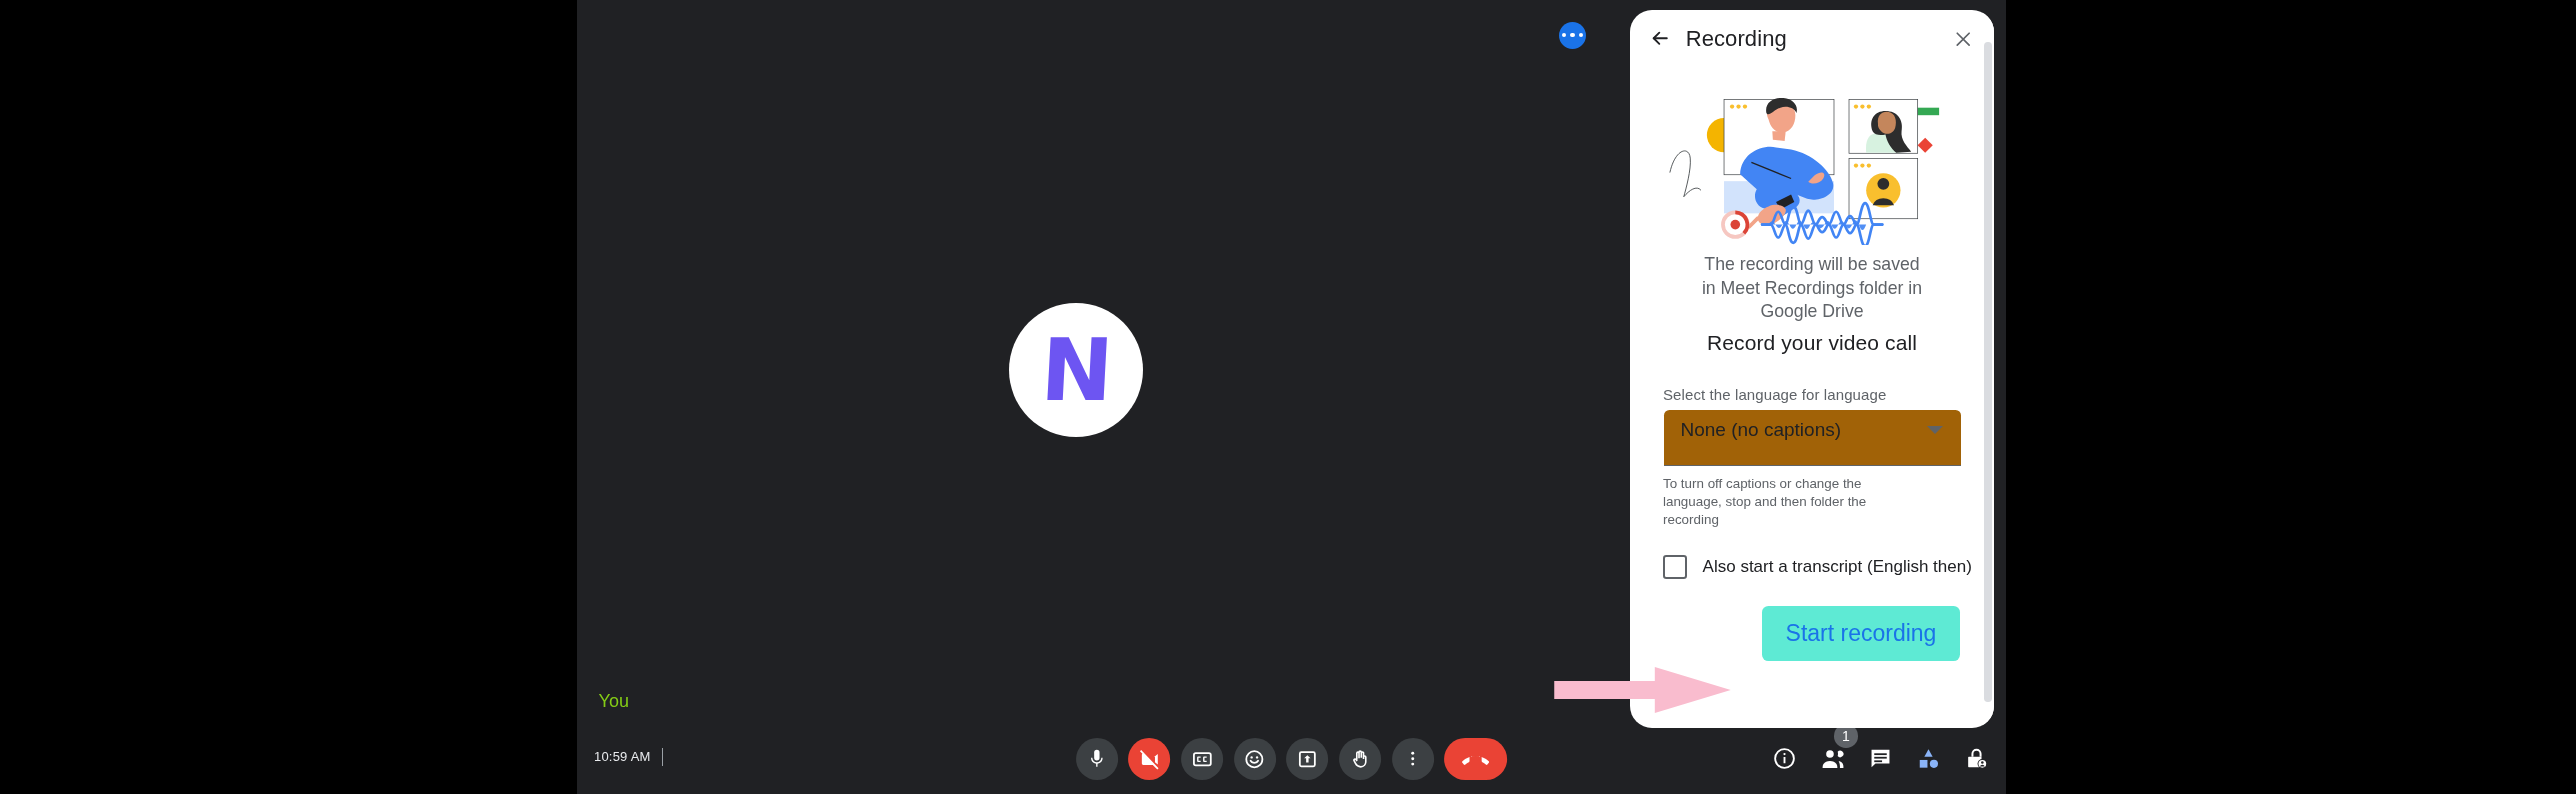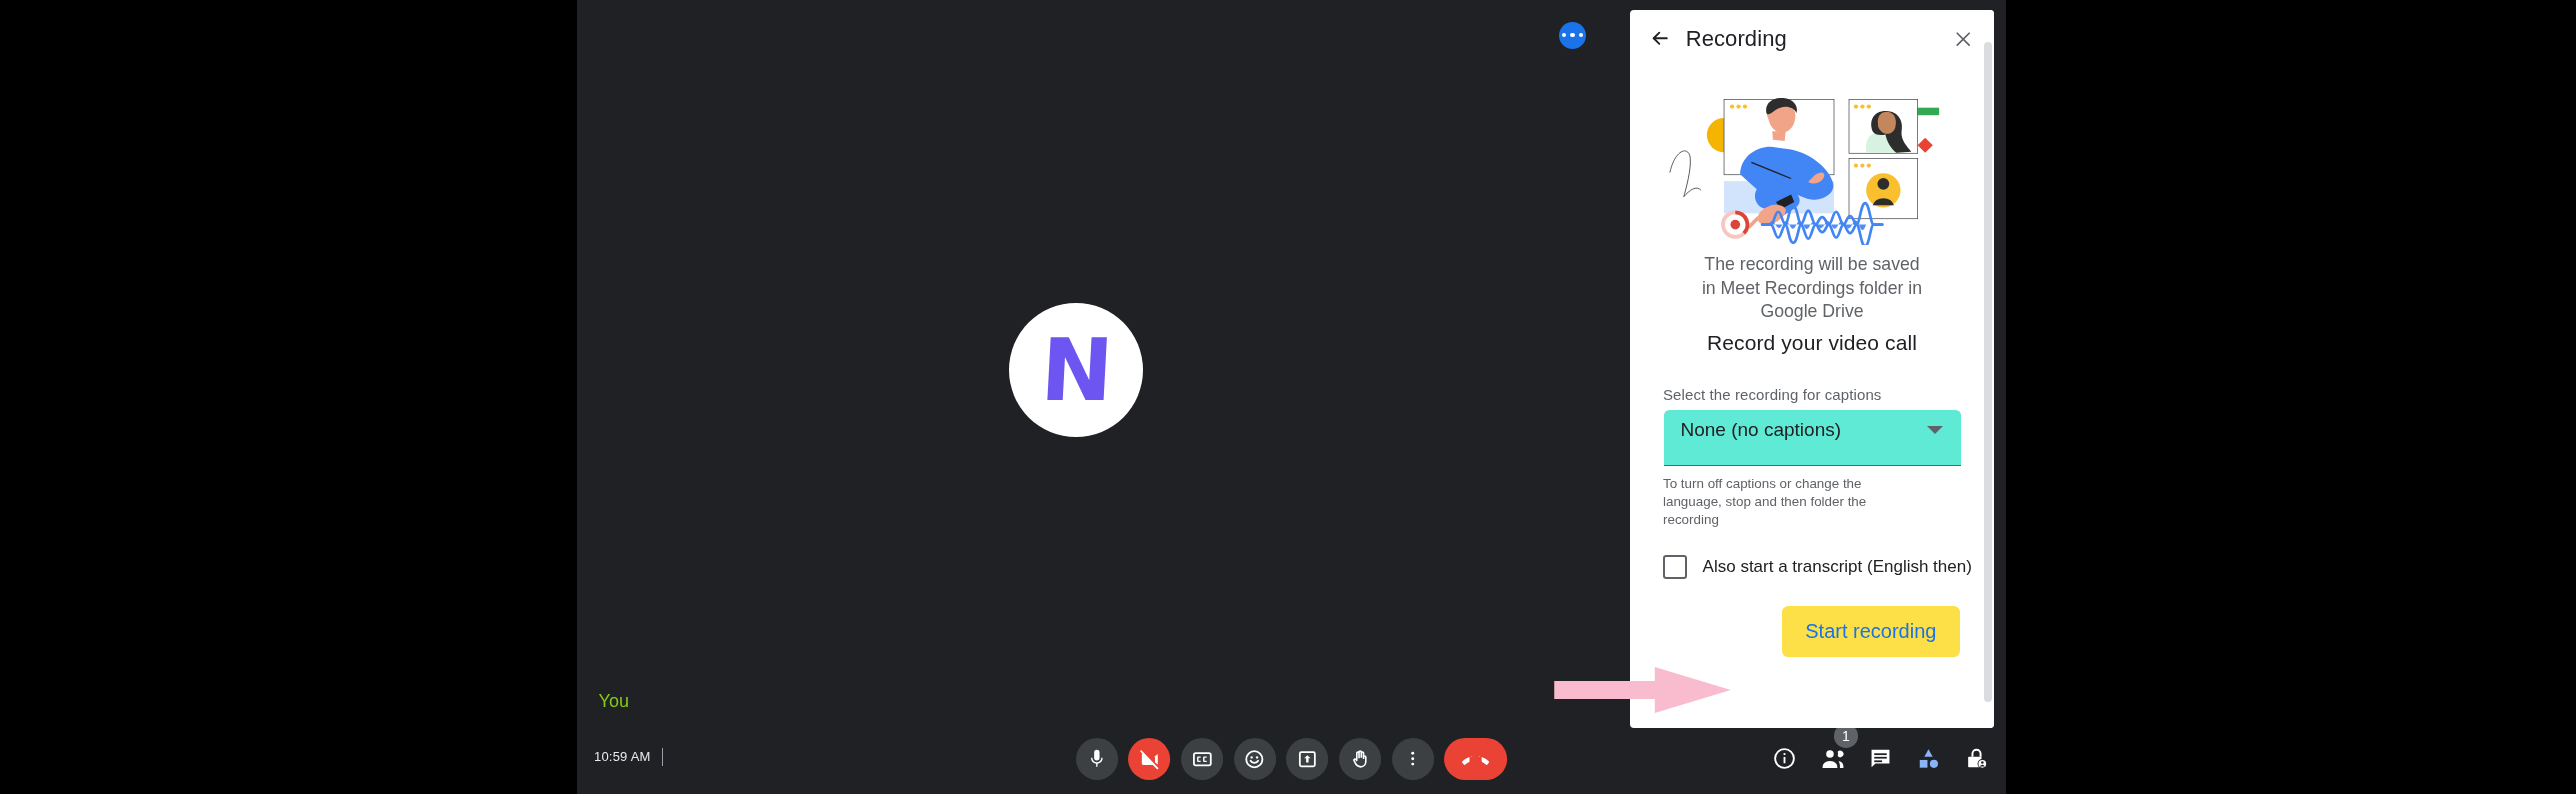--- a/index.html
+++ b/index.html
@@ -62,21 +62,21 @@
   
   #more-bubble{
     position:absolute;left:982px;top:21.5px;width:27px;height:27px;border-radius:50%;
     background:#1a73e8;display:flex;align-items:center;justify-content:center;gap:3.8px;
   }
   #more-bubble i{width:4.8px;height:4.8px;border-radius:50%;background:#fff;display:block;}
 
   
   #panel{
     position:absolute;left:1630px;top:9.7px;width:364px;height:718px;
-    background:#fff;border-radius:4px;overflow:hidden;
+    background:#fff;border-radius:22px;overflow:hidden;
   }
   #panel-scroll{
     position:absolute;inset:0;overflow:hidden;
   }
   #panel-head{
     position:relative;height:58px;display:flex;align-items:center;padding:0 15px;
     box-sizing:border-box;
   }
   #back-btn{width:31px;height:31px;display:flex;align-items:center;justify-content:center;cursor:pointer;}
   #panel-title{font-size:22px;color:#202124;margin-left:9.7px;letter-spacing:0.1px;}
@@ -91,21 +91,21 @@
   }
   #rec-sub{
     text-align:center;font-size:17.7px;color:#5f6368;line-height:1.32;
     margin:8.6px auto 0;width:231px;
   }
 
   #lang-label{
     margin:31px 0 0 33px;font-size:15px;color:#5f6368;letter-spacing:0.1px;
   }
   #lang-select{
-    margin:7.5px auto 0;width:297px;height:56px;background:#5eead4;
+    margin:7.5px auto 0;width:297px;height:56px;background:#a16207;
     border-bottom:1.1px solid #5f6368;border-radius:5.4px 5.4px 0 0;
     display:flex;align-items:center;justify-content:space-between;
     padding:0 18px 16px 17px;box-sizing:border-box;cursor:pointer;
   }
   #lang-value{font-size:19px;color:#202124;}
   #lang-caret{width:0;height:0;border-left:8px solid transparent;border-right:8px solid transparent;
     border-top:8.6px solid #5f6368;}
 
   #lang-help{
     margin:8.6px 0 0 33px;width:231px;font-size:13.4px;color:#5f6368;line-height:1.35;
@@ -115,21 +115,21 @@
     margin:26px 0 0 33px;display:flex;align-items:center;gap:16px;cursor:pointer;
   }
   #transcript-box{
     width:23.6px;height:23.6px;border:2.1px solid #5f6368;border-radius:3.2px;box-sizing:border-box;
     background:#fff;
   }
   #transcript-label{font-size:17px;color:#202124;}
 
   #start-row{margin:27px 0 0 0;display:flex;justify-content:flex-end;padding-right:34px;}
   #start-btn{
-    background:#fde047;color:#1a73e8;font-size:20px;border:none;border-radius:6.4px;
+    background:#5eead4;color:#1a73e8;font-size:23px;border:none;border-radius:6.4px;
     padding:14px 23.6px;cursor:pointer;font-family:"Liberation Sans",sans-serif;
   }
 
   
   #panel-scrollbar{
     position:absolute;right:0;top:0;width:11.8px;height:100%;background:#fff;
   }
   #panel-thumb{
     position:absolute;left:2.1px;top:32px;width:7.5px;height:660px;border-radius:3.8px;
     background:#dadce0;
@@ -372,21 +372,21 @@
                  C428 292 430 332 438 332 C446 332 448 292 454 292 H470" fill="none" stroke="#4285f4" stroke-width="5" stroke-linecap="round"></path>
         <path d="M258 292 C270 270 272 314 284 292 C296 268 298 318 310 292
                  C322 266 324 320 336 292 C348 272 350 314 362 292
                  C374 268 376 318 388 292 C400 270 402 316 414 292
                  C426 262 428 326 440 292" fill="#4285f4" opacity="0.92"></path>
       </svg>
 
       <div id="rec-sub">The recording will be saved in Meet Recordings folder in Google Drive</div>
       <div id="rec-title">Record your video call</div>
 
-      <div id="lang-label">Select the recording for captions</div>
+      <div id="lang-label">Select the language for language</div>
 
       <div id="lang-select">
         <span id="lang-value">None (no captions)</span>
         <span id="lang-caret"></span>
       </div>
 
       <div id="lang-help">To turn off captions or change the language, stop and then folder the recording</div>
 
       <div id="transcript-row">
         <span id="transcript-box"></span>

